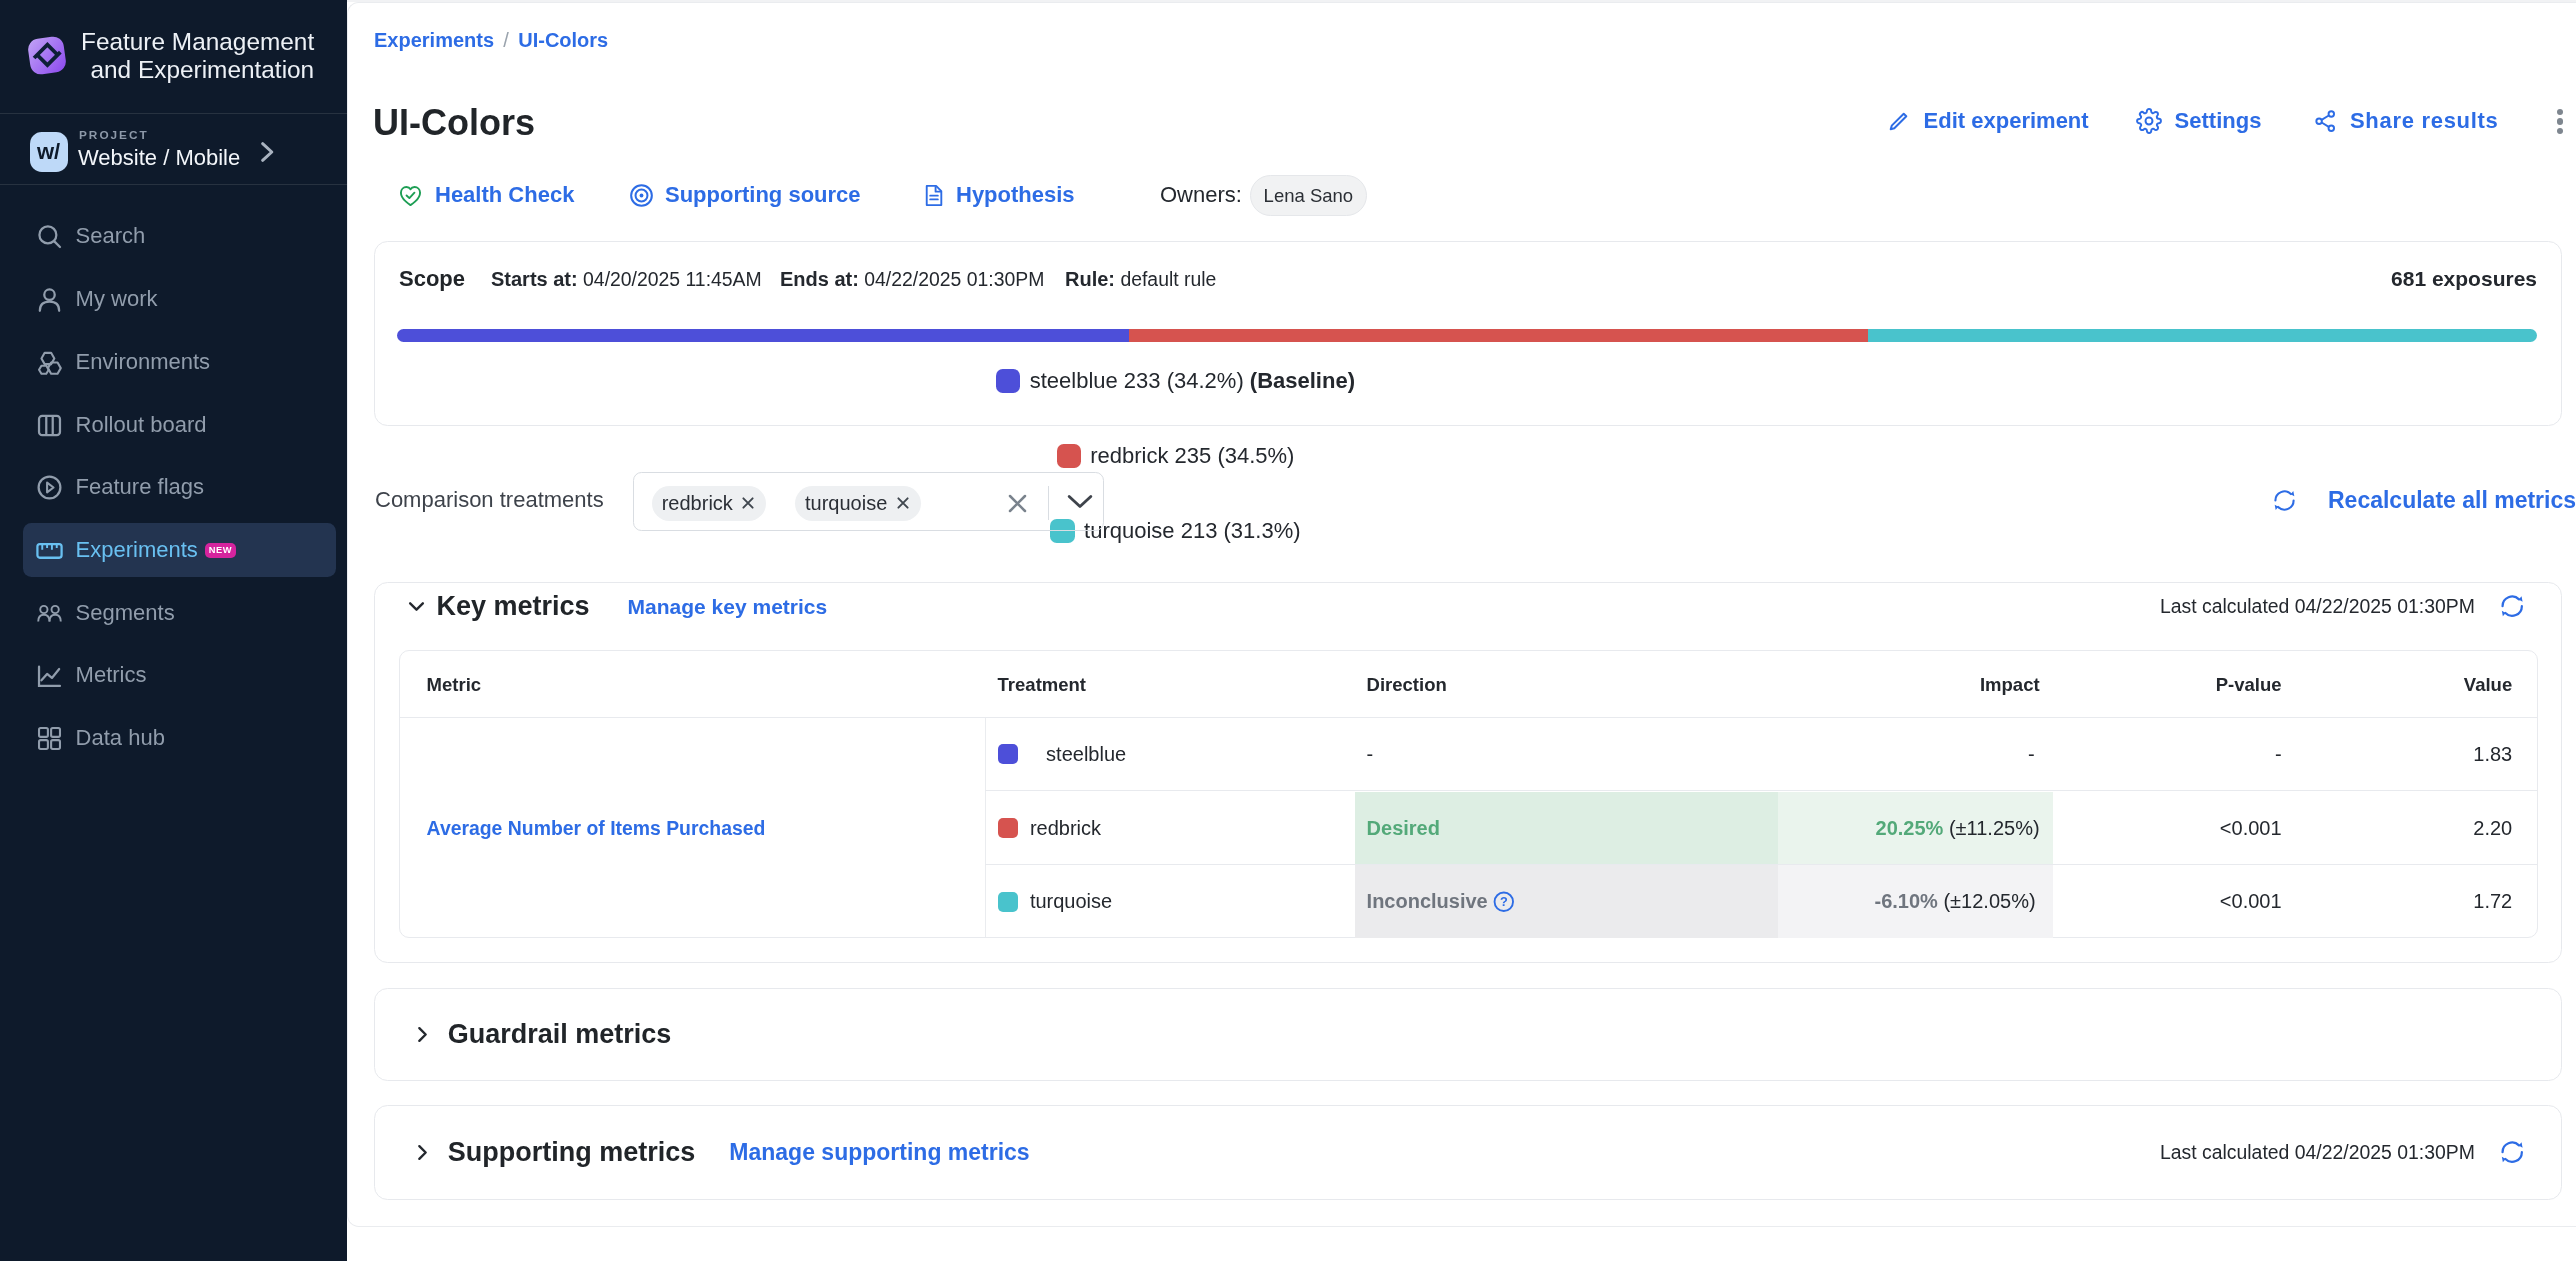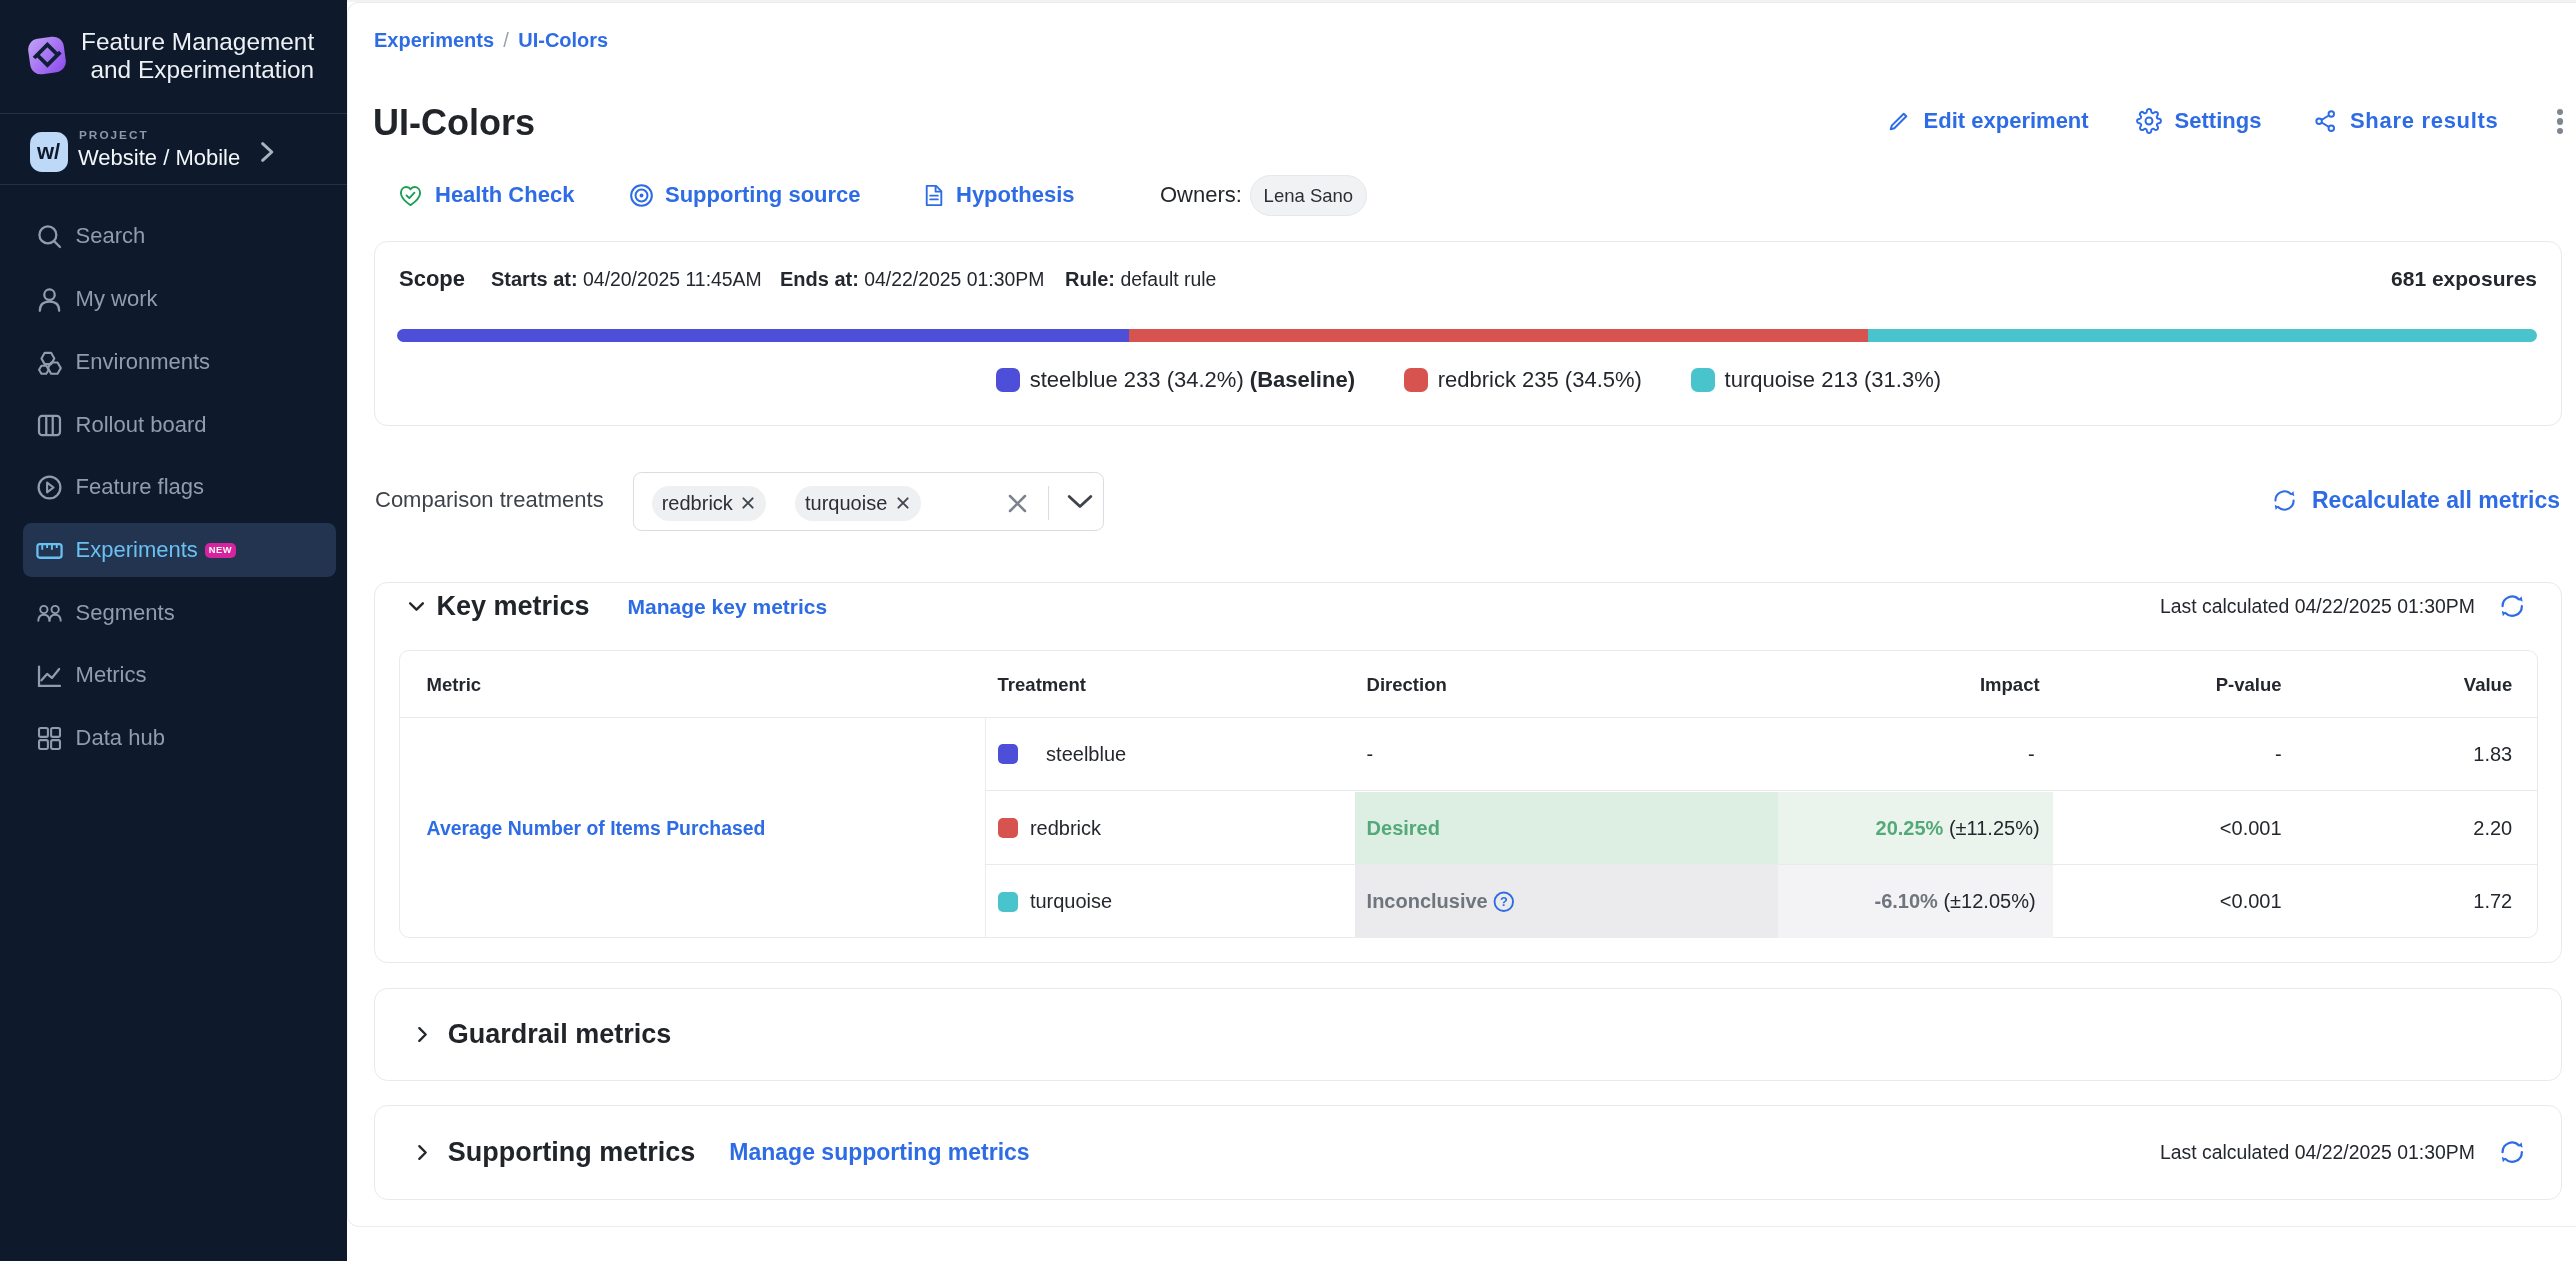--- a/index.html
+++ b/index.html
@@ -41,30 +41,30 @@
 
 #scope { top:241px; height:185px; }
 .srow { position:absolute; top:268px; font-size:19.4px; color:#24282e; white-space:nowrap; }
 .srow b { font-size:20px; }
 #scopetitle { position:absolute; left:399px; top:266px; font-size:22px; font-weight:700; color:#212529; }
 #exposures { position:absolute; right:39px; top:267px; font-size:21px; font-weight:700; color:#24282e; }
 #bar { position:absolute; left:397px; top:329px; width:2140px; height:12.6px; border-radius:6.7px; overflow:hidden; display:flex; }
 #bar .s1 { width:34.22%; background:#4d4fd9; }
 #bar .s2 { width:34.54%; background:#d6534f; }
 #bar .s3 { width:31.24%; background:#49c3cc; }
-#legend { position:absolute; left:996px; top:368px; display:flex; gap:49px; font-size:22px; color:#24282e; align-items:center; height:24.4px; white-space:nowrap; }
+#legend { position:absolute; left:996px; top:368px; display:flex; gap:49px; font-size:22px; color:#24282e; align-items:center; height:24.4px; white-space:nowrap;flex-direction:column; }
 .leg { display:flex; align-items:center; gap:9.3px; }
 .sw { width:24.4px; height:24.4px; border-radius:6.7px; flex:none; }
 
 
 #complabel { position:absolute; left:375px; top:487px; font-size:22px; color:#3e434b; white-space:nowrap;text-align:center; }
 #compsel { position:absolute; left:633px; top:472px; width:471px; height:59px; border:0.8px solid #d9dde2; border-radius:8.4px; }
 .chip { position:absolute; top:12.6px; background:#eef0f2; border-radius:17.7px; height:35px; display:flex; align-items:center; font-size:20px; color:#2b2f36; white-space:nowrap; }
 .chip .cx { margin-left:7.6px; }
-#recalc { position:absolute; left:2273px; top:487px; display:flex; align-items:center; gap:16px; font-size:23px; font-weight:700; color:#2d6ce5; white-space:nowrap; }
+#recalc { position:absolute; left:2273px; top:487px; display:flex; align-items:center; gap:32px; font-size:23px; font-weight:700; color:#2d6ce5; white-space:nowrap; }
 
 
 #keymetrics { top:582px; height:381px; }
 #kmheader { position:absolute; left:23.6px; top:7.6px; height:32px; display:flex; align-items:center; }
 .sectitle { font-size:27px; font-weight:700; color:#212529; white-space:nowrap; }
 .managelink { font-size:21px; font-weight:700; color:#2d6ce5; white-space:nowrap; }
 #kmlast { position:absolute; left:1785px; top:7.6px; height:32px; display:flex; align-items:center; gap:25px; font-size:19.4px; color:#24282e; white-space:nowrap; }
 #kmtable { position:absolute; left:23.6px; top:67px; width:2139px; height:288px; border:0.8px solid #e8eaee; border-radius:10px; font-size:20px; color:#24282e; }
 .hcell { position:absolute; top:0; height:67px; display:flex; align-items:center; font-weight:700; font-size:18.5px; }
 #thead { position:absolute; left:0; top:0; width:100%; height:67px; border-bottom:0.8px solid #e8eaee; }

